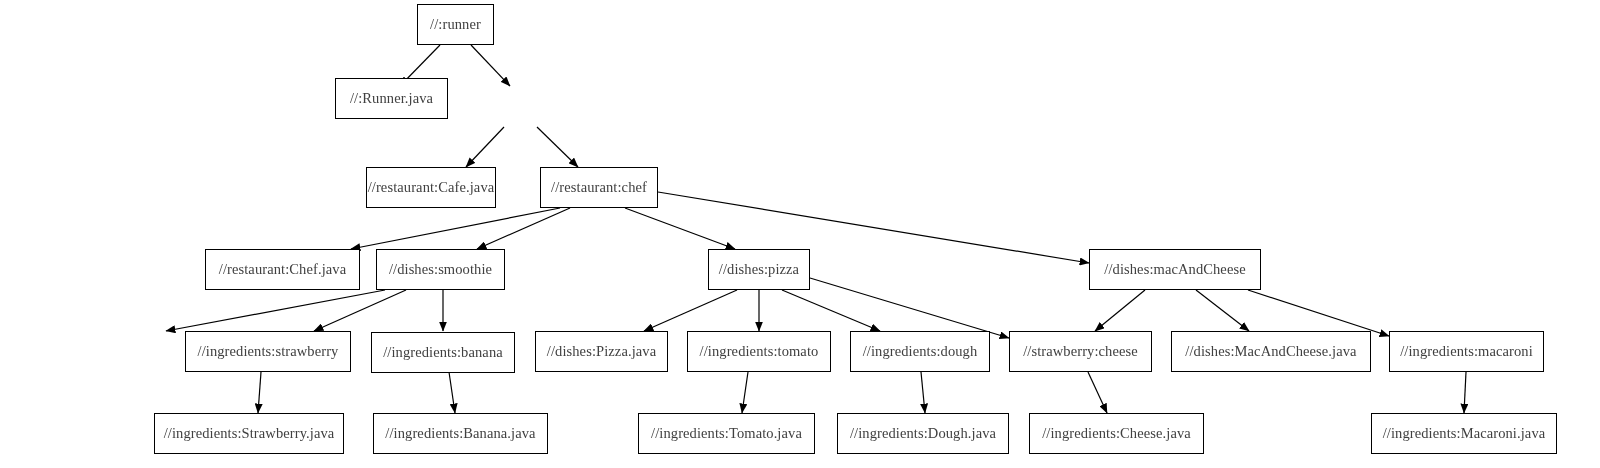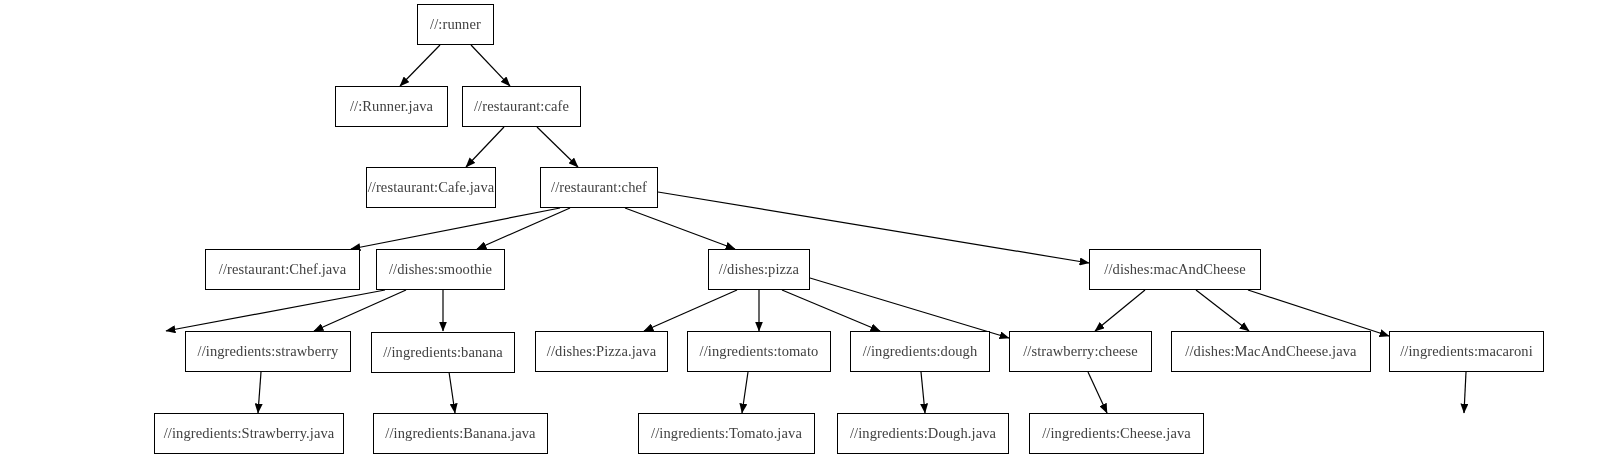--- a/index.html
+++ b/index.html
@@ -85,25 +85,22 @@
         <line x1="748" y1="372" x2="742" y2="413" stroke="#000000" stroke-width="1.2" marker-end="url(#arrowhead)"></line>
         <line x1="921" y1="372" x2="925" y2="413" stroke="#000000" stroke-width="1.2" marker-end="url(#arrowhead)"></line>
         <line x1="1088" y1="372" x2="1107" y2="413" stroke="#000000" stroke-width="1.2" marker-end="url(#arrowhead)"></line>
         <line x1="1466" y1="372" x2="1464" y2="413" stroke="#000000" stroke-width="1.2" marker-end="url(#arrowhead)"></line>
       </g>
   </svg>
   <div id="node-layer">
       <div class="graph-node" style="left: 417px; top: 4px; width: 77px; height: 41px; background: rgb(255, 255, 255); border-color: rgb(0, 0, 0);">
         <span class="node-label">//:runner</span>
       </div>
-      <div class="graph-node" style="left: 335px; top: 86px; width: 113px; height: 41px; background: rgb(255, 255, 255); border-color: rgb(0, 0, 0);">
+      <div class="graph-node" style="left: 335px; top: 78px; width: 113px; height: 41px; background: rgb(255, 255, 255); border-color: rgb(0, 0, 0);">
         <span class="node-label">//:Runner.java</span>
-      </div>
-      <div class="graph-node" style="left: 462px; top: 86px; width: 119px; height: 41px; background: rgb(255, 255, 255); border-color: rgb(0, 0, 0);">
-        <span class="node-label">//restaurant:cafe</span>
       </div>
       <div class="graph-node" style="left: 366px; top: 167px; width: 130px; height: 41px; background: rgb(255, 255, 255); border-color: rgb(0, 0, 0);">
         <span class="node-label">//restaurant:Cafe.java</span>
       </div>
       <div class="graph-node" style="left: 540px; top: 167px; width: 118px; height: 41px; background: rgb(255, 255, 255); border-color: rgb(0, 0, 0);">
         <span class="node-label">//restaurant:chef</span>
       </div>
       <div class="graph-node" style="left: 376px; top: 249px; width: 129px; height: 41px; background: rgb(255, 255, 255); border-color: rgb(0, 0, 0);">
         <span class="node-label">//dishes:smoothie</span>
       </div>
@@ -148,14 +145,17 @@
       </div>
       <div class="graph-node" style="left: 638px; top: 413px; width: 177px; height: 41px; background: rgb(255, 255, 255); border-color: rgb(0, 0, 0);">
         <span class="node-label">//ingredients:Tomato.java</span>
       </div>
       <div class="graph-node" style="left: 837px; top: 413px; width: 172px; height: 41px; background: rgb(255, 255, 255); border-color: rgb(0, 0, 0);">
         <span class="node-label">//ingredients:Dough.java</span>
       </div>
       <div class="graph-node" style="left: 1029px; top: 413px; width: 175px; height: 41px; background: rgb(255, 255, 255); border-color: rgb(0, 0, 0);">
         <span class="node-label">//ingredients:Cheese.java</span>
       </div>
+      <div class="graph-node" style="left: 1371px; top: 413px; width: 186px; height: 41px; background: rgb(255, 255, 255); border-color: rgb(0, 0, 0);">
+        <span class="node-label">//ingredients:Macaroni.java</span>
+      </div>
     </div>
 </div>
 
 </body></html>

